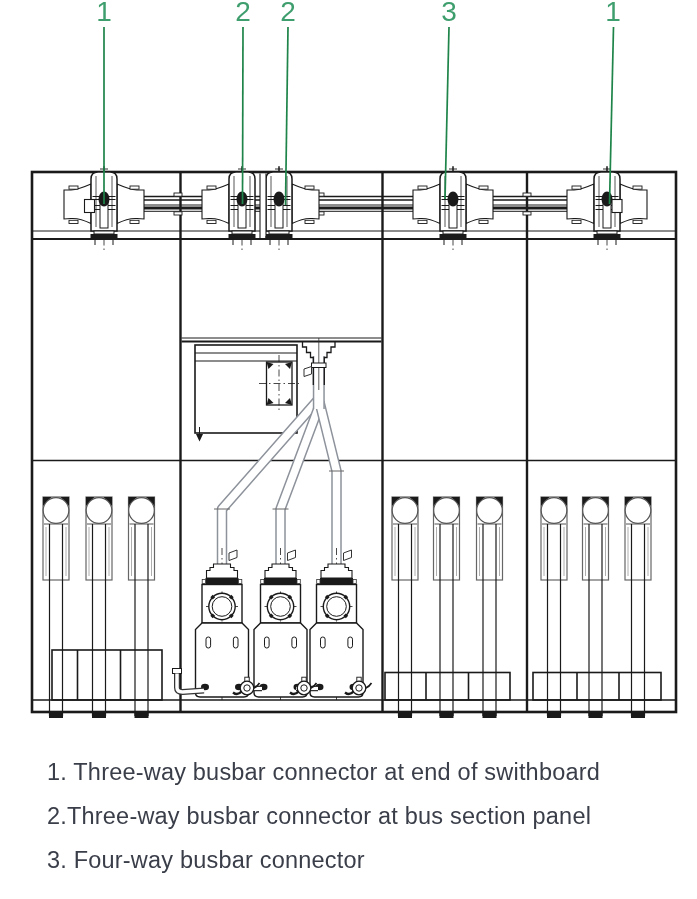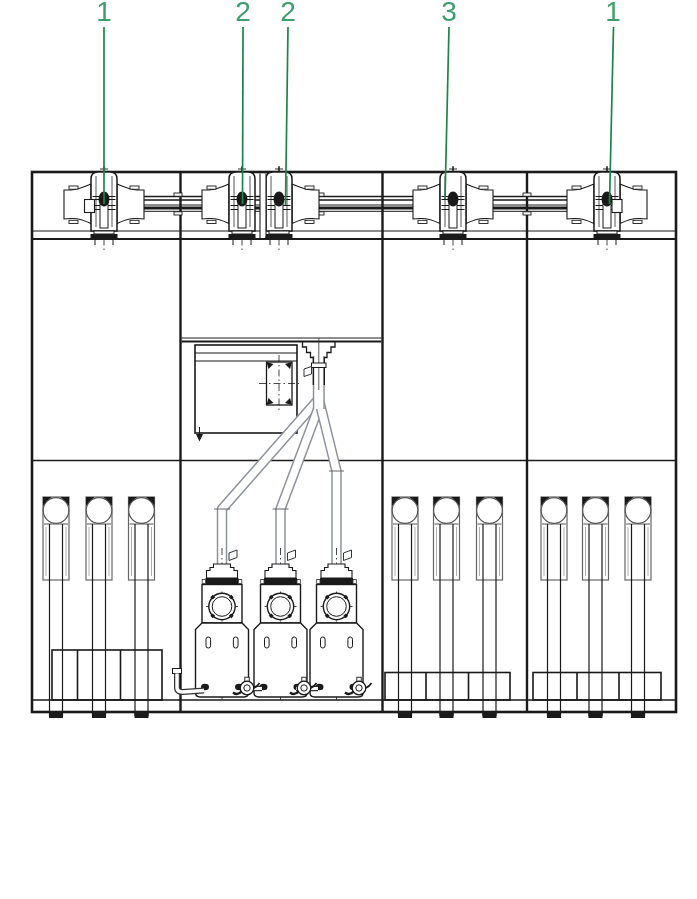--- a/index.html
+++ b/index.html
@@ -286,14 +286,19 @@
     <line class="leader" x1="613.5" y1="27" x2="609.5" y2="204"></line>
   </g>
 </svg>
 
 <span class="callout" style="left:104px">1</span>
 <span class="callout" style="left:243px">2</span>
 <span class="callout" style="left:288px">2</span>
 <span class="callout" style="left:449px">3</span>
 <span class="callout" style="left:613px">1</span>
 
-
+<div class="legend">
+  <div class="legend-line">1. Three-way busbar connector at end of swithboard</div>
+  <div class="legend-line">2.Three-way busbar connector at bus section panel</div>
+  <div class="legend-line">3. Four-way busbar connector</div>
 </div>
 
+</div>
+
 </body></html>

